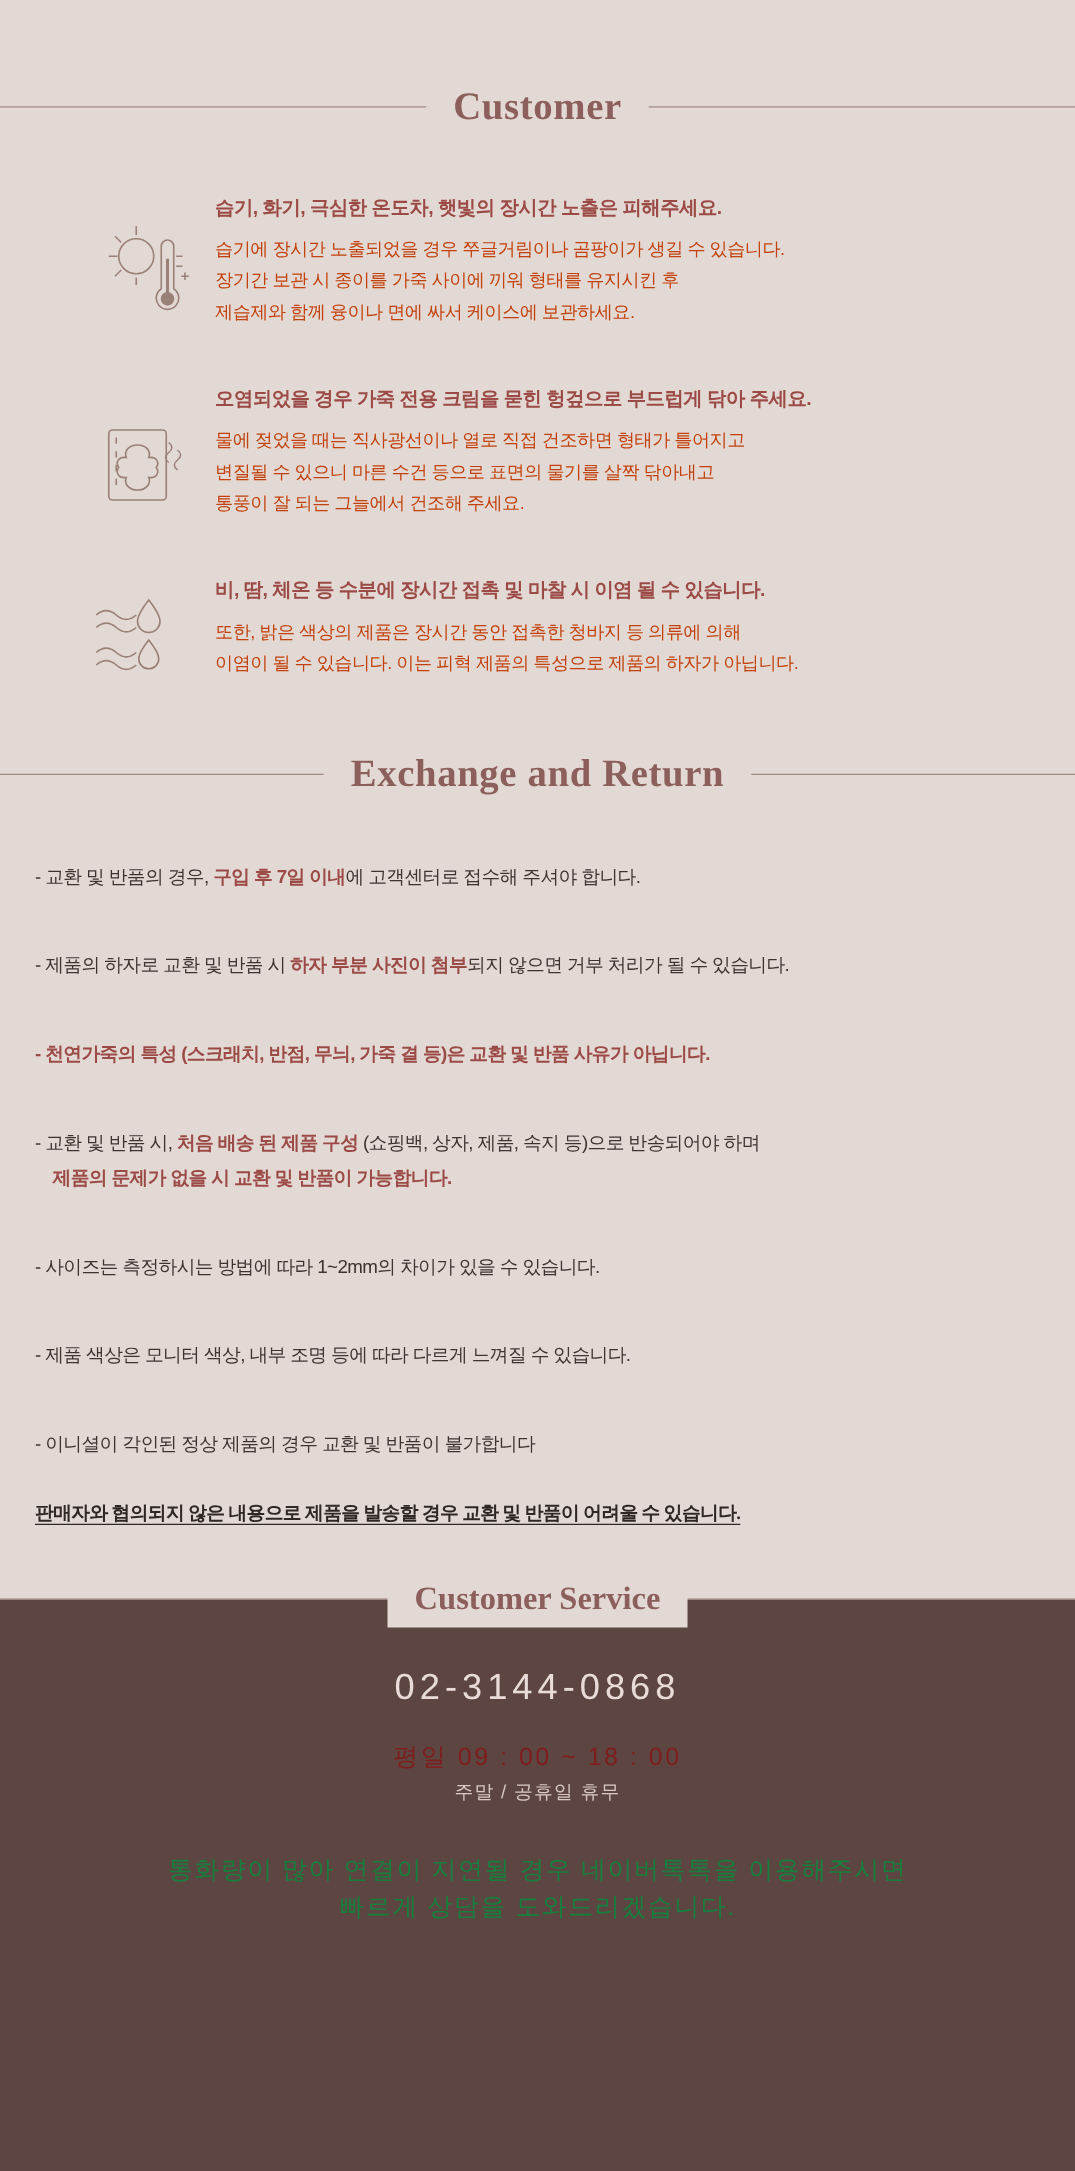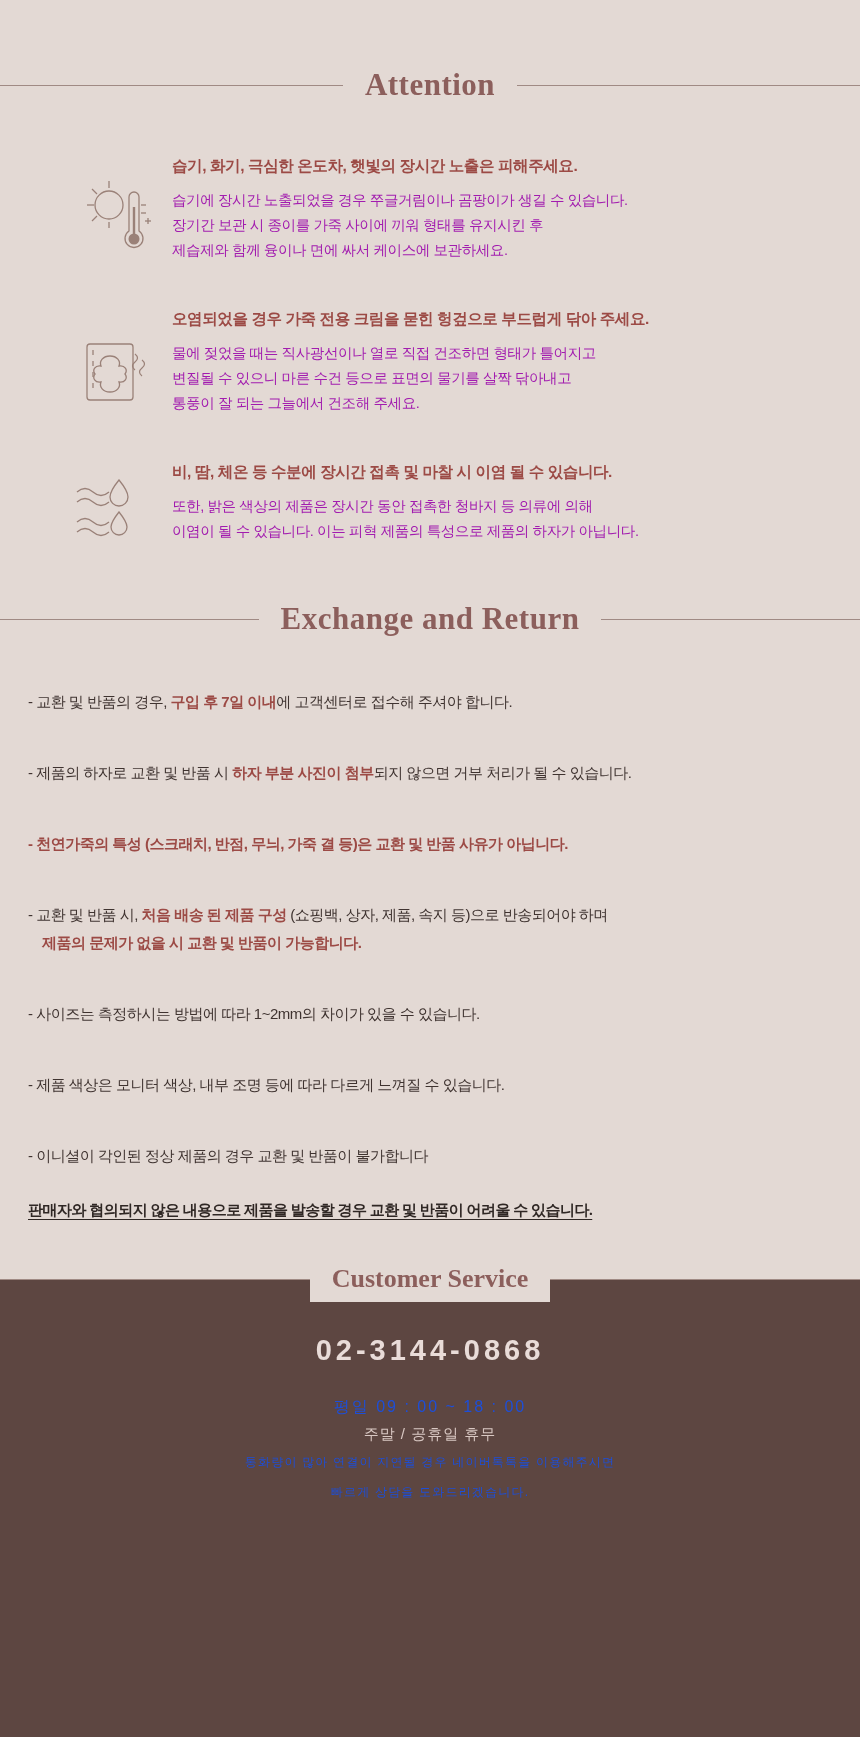--- a/index.html
+++ b/index.html
@@ -77,21 +77,21 @@
   }
   .att-title {
     font-size: 15.5px;
     font-weight: bold;
     color: #9c4a45;
     margin-bottom: 11px;
     letter-spacing: -0.4px;
   }
   .att-line {
     font-size: 14.5px;
-    color: #a21caf;
+    color: #c2410c;
     line-height: 25px;
     letter-spacing: -0.4px;
   }
 
   
   .exchange-wrap {
     margin-top: 52px;
   }
   .ex-list {
     margin-top: 38px;
@@ -174,55 +174,56 @@
     line-height: 46px;
   }
   .cs-inner {
     position: absolute;
     left: 0; right: 0;
     top: 110px;
     text-align: center;
   }
   .cs-phone {
     font-size: 29px;
-    font-weight: bold;
+    font-weight: normal;
     color: #e9dcd8;
     letter-spacing: 4px;
     margin-bottom: 26px;
   }
   .cs-hours {
-    font-size: 16px;
-    color: #1d4ed8;
+    font-size: 20px;
+    color: #7f1d1d;
     letter-spacing: 2px;
     line-height: 27px;
   }
   .cs-hours2 {
     font-size: 15px;
     color: #d9c8c3;
     letter-spacing: 1px;
     line-height: 27px;
   }
   .cs-msg {
-    font-size: 12px;
-    color: #1d4ed8;
+    margin-top: 34px;
+    font-size: 20px;
+    color: #15803d;
     line-height: 30px;
     letter-spacing: 1.2px;
   }
 
   svg { display: block; }
 </style>
 </head>
 <body>
 
 <div class="page">
 
   <div class="attention-wrap">
     <div class="section-head">
       <div class="rule"></div>
-      <span class="title">Attention</span>
+      <span class="title">Customer</span>
     </div>
 
     <div class="att-list">
 
       <div class="att-item">
         <div class="att-icon">
           <svg width="74" height="86" viewBox="0 0 74 86" fill="none" stroke="#9a8178" stroke-width="1.3">
             <circle cx="30" cy="28" r="14"></circle>
             <line x1="30" y1="4" x2="30" y2="11"></line>
             <line x1="8" y1="28" x2="15" y2="28"></line>

